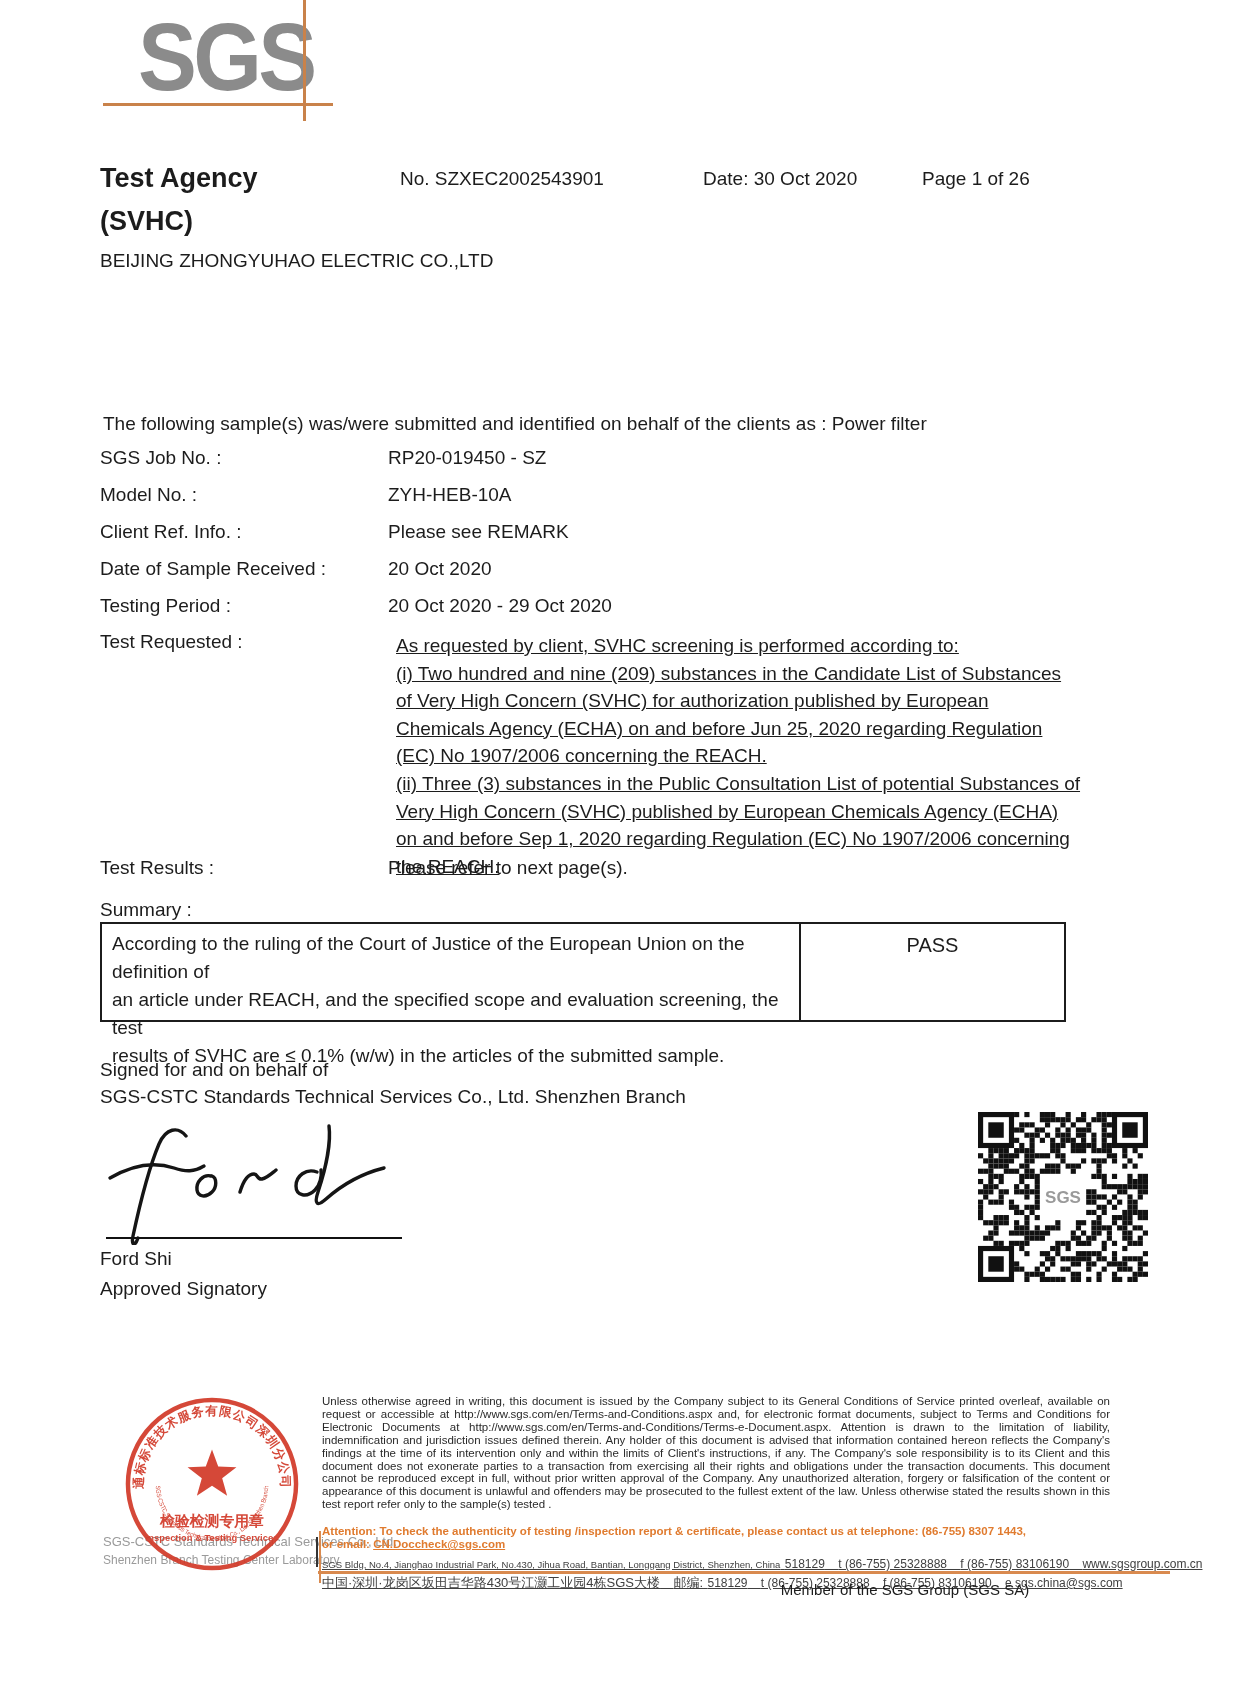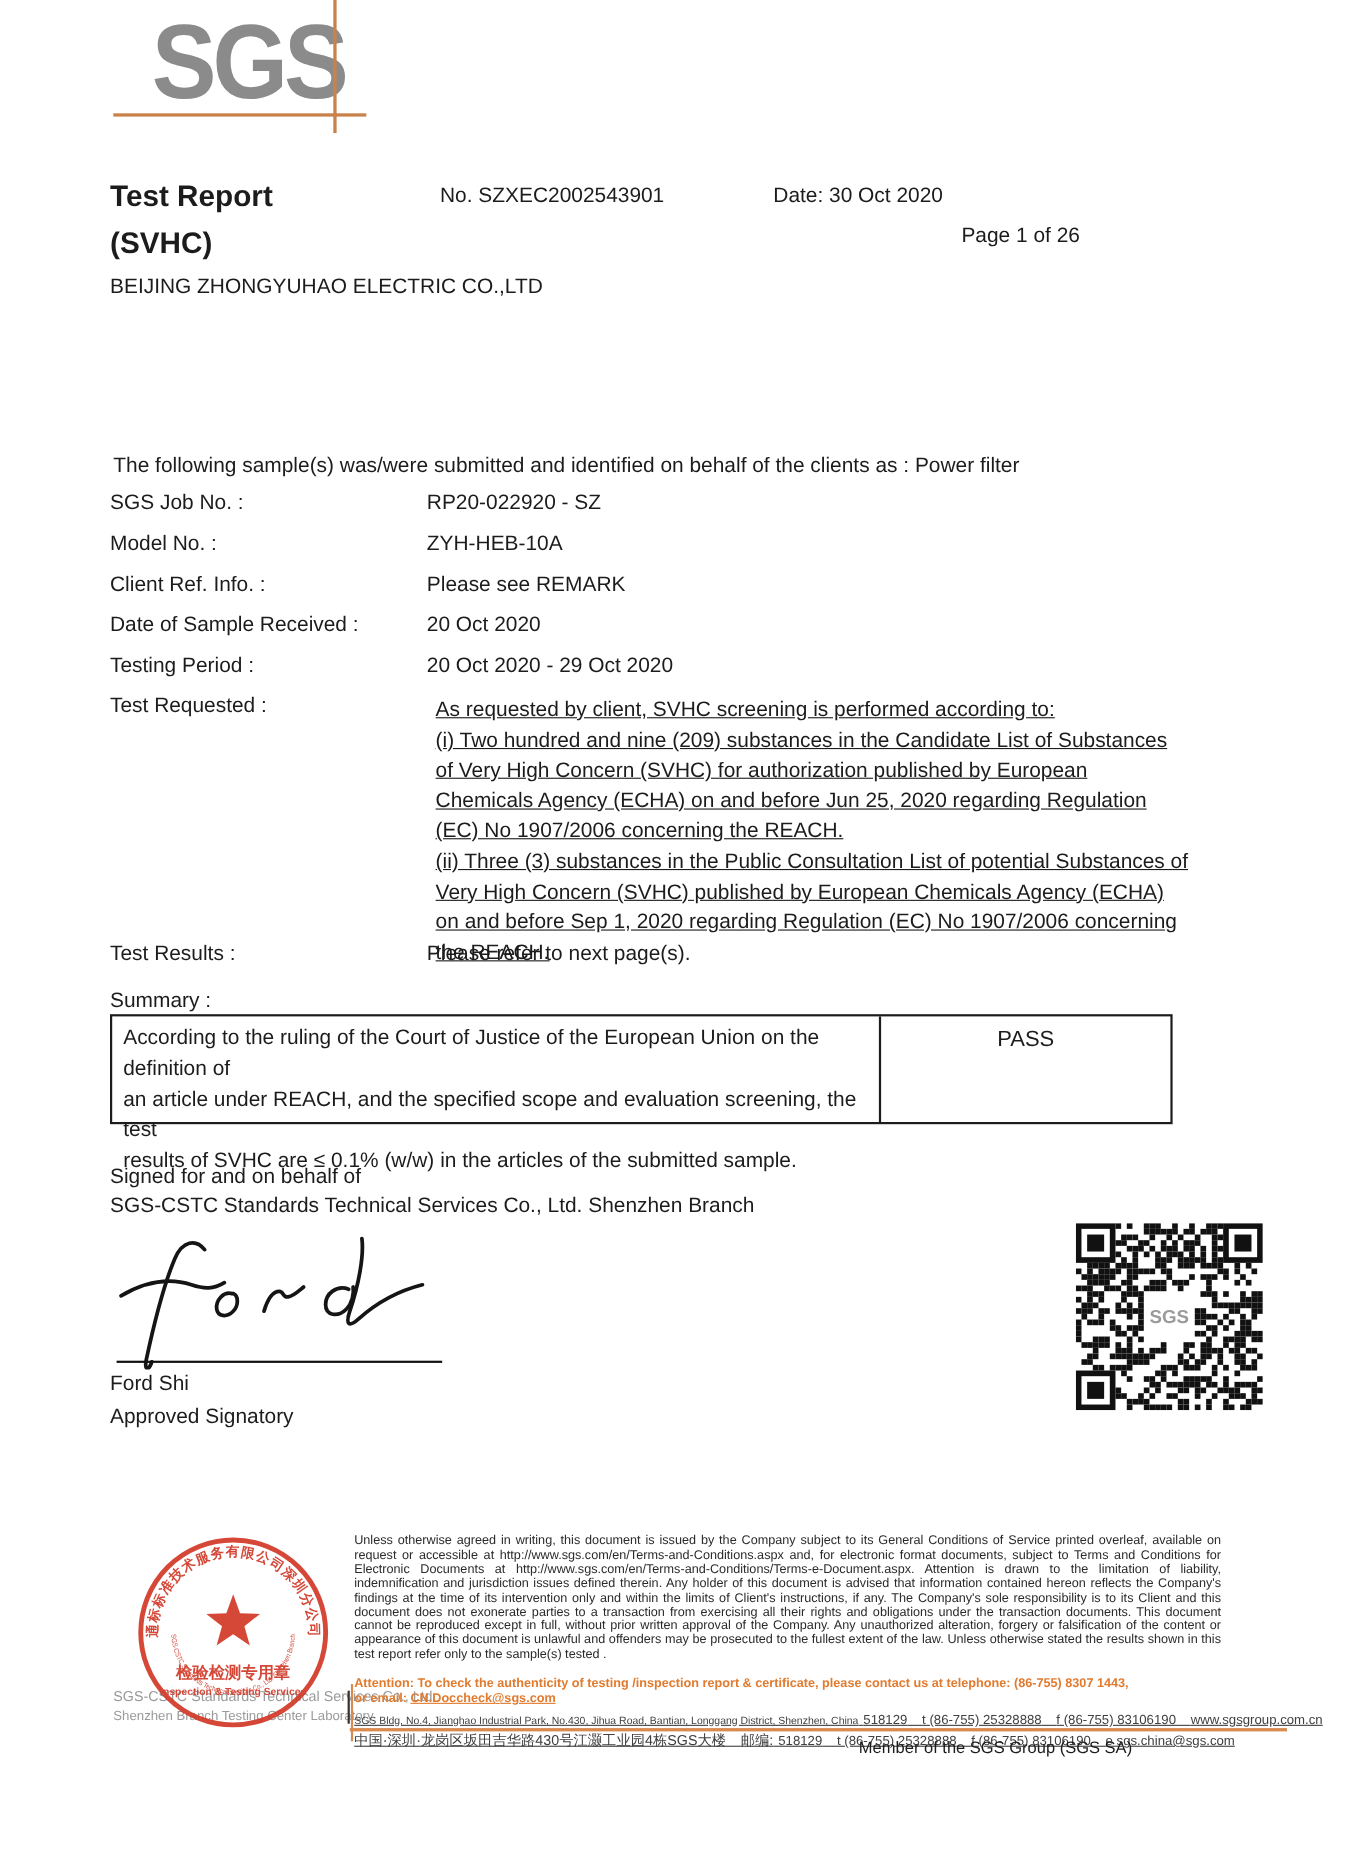--- a/index.html
+++ b/index.html
@@ -11,21 +11,21 @@
   .abs{position:absolute;}
   
   .logo{left:138px;top:2px;font-size:96px;font-weight:900;letter-spacing:-4px;color:#8b8b8b;transform:scaleX(.92);transform-origin:left top;}
   .rule-h{left:103px;top:103px;width:230px;height:3px;background:#c9824a;}
   .rule-v{left:303px;top:0;width:3px;height:121px;background:#c9824a;}
   .title1{left:100px;top:163px;font-size:27px;font-weight:bold;}
   .title2{left:100px;top:206px;font-size:27px;font-weight:bold;}
   .meta{font-size:19px;top:168px;}
   .m-no{left:400px;}
   .m-date{left:703px;}
-  .m-page{left:874px;margin-top:36px;}
+  .m-page{left:922px;}
   
   .client-name{left:100px;top:250px;font-size:19px;}
   .client-addr{left:100px;top:280px;font-size:19px;line-height:30px;white-space:pre-line;}
   .intro{left:103px;top:413px;font-size:19px;}
   
   .lbl{position:absolute;left:100px;font-size:19px;}
   .val{position:absolute;left:388px;font-size:19px;}
   .pre{white-space:pre-line;}
   .req-val{left:396px;width:700px;line-height:27.6px;text-decoration:underline;}
   
@@ -64,33 +64,33 @@
 </style>
 </head>
 <body>
 
 <div class="page">
 
   <div class="abs logo">SGS</div>
   <div class="abs rule-h"></div>
   <div class="abs rule-v"></div>
 
-  <div class="abs title1">Test Report</div>
+  <div class="abs title1">Test Agency</div>
   <div class="abs title2">(SVHC)</div>
   <div class="abs meta m-no">No. SZXEC2002543901</div>
   <div class="abs meta m-date">Date: 30 Oct 2020</div>
   <div class="abs meta m-page">Page 1 of 26</div>
 
   <div class="abs client-name">BEIJING ZHONGYUHAO ELECTRIC CO.,LTD</div>
 
   <div class="abs intro">The following sample(s) was/were submitted and identified on behalf of the clients as : Power filter</div>
 
   <div>
       <span class="lbl" style="top:447px">SGS Job No. :</span>
-      <span class="val" style="top:447px">RP20-022920 - SZ</span>
+      <span class="val" style="top:447px">RP20-019450 - SZ</span>
     </div>
   <div>
       <span class="lbl" style="top:484px">Model No. :</span>
       <span class="val" style="top:484px">ZYH-HEB-10A</span>
     </div>
   <div>
       <span class="lbl" style="top:521px">Client Ref. Info. :</span>
       <span class="val" style="top:521px">Please see REMARK</span>
     </div>
   <div>

